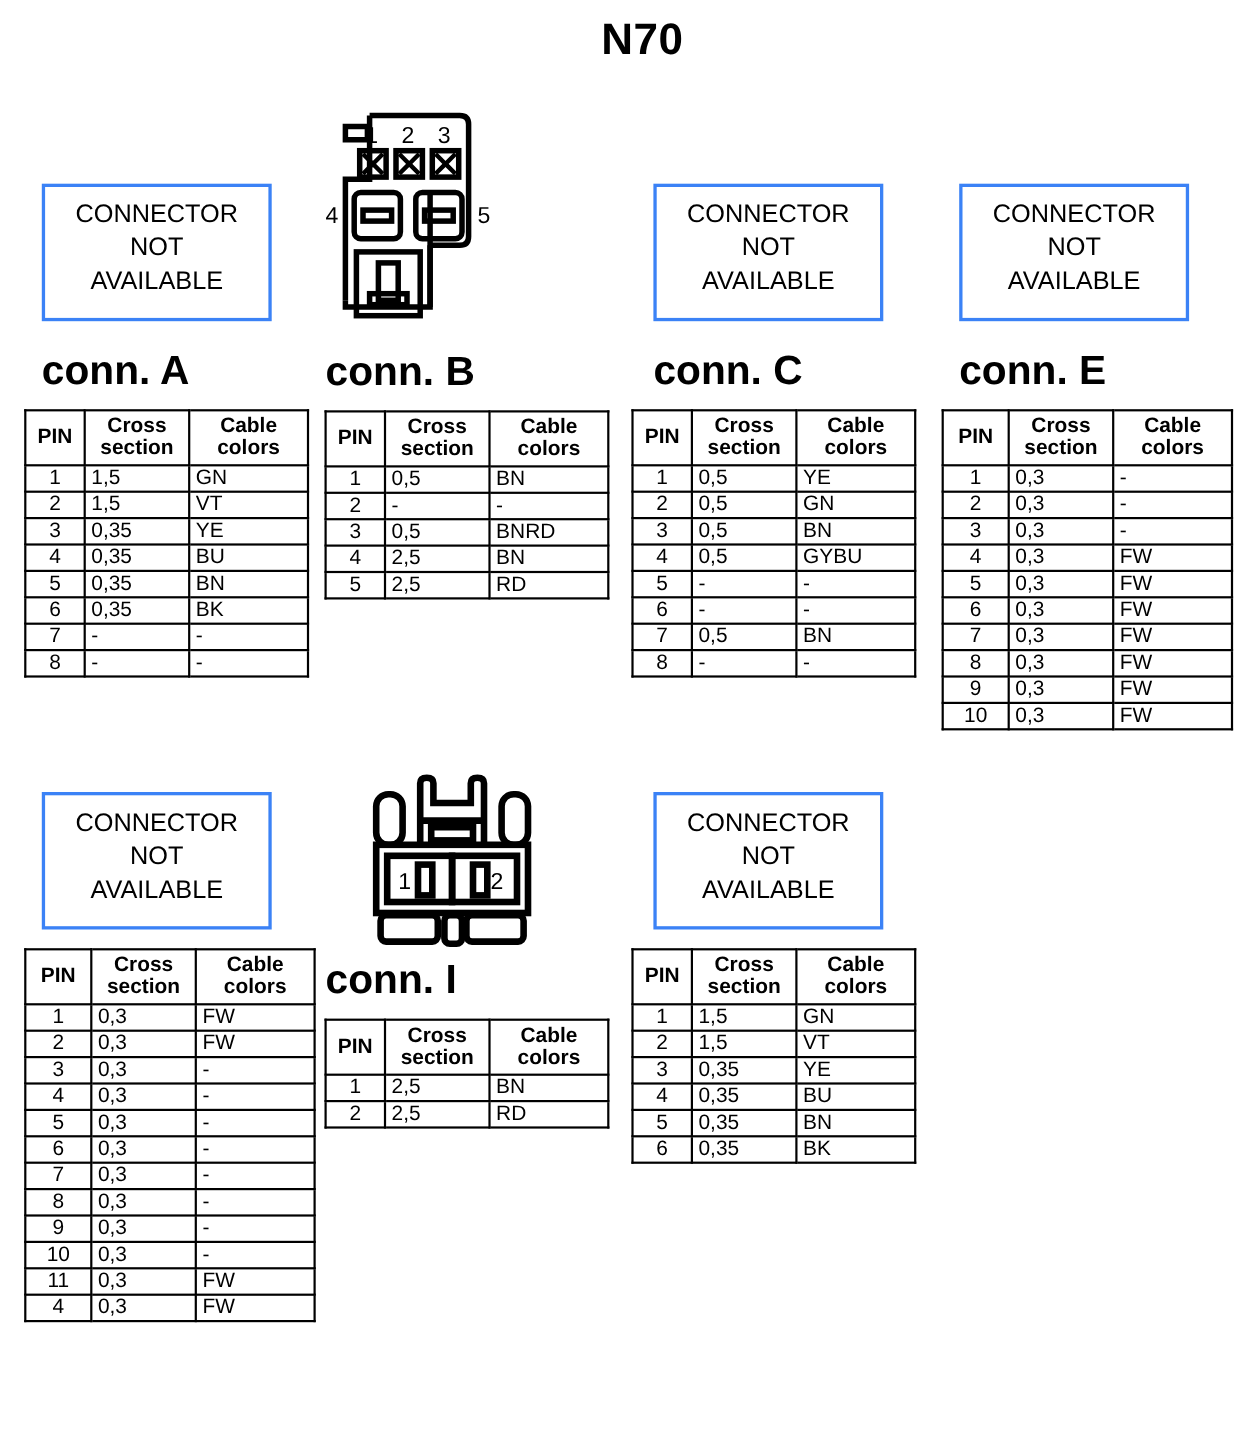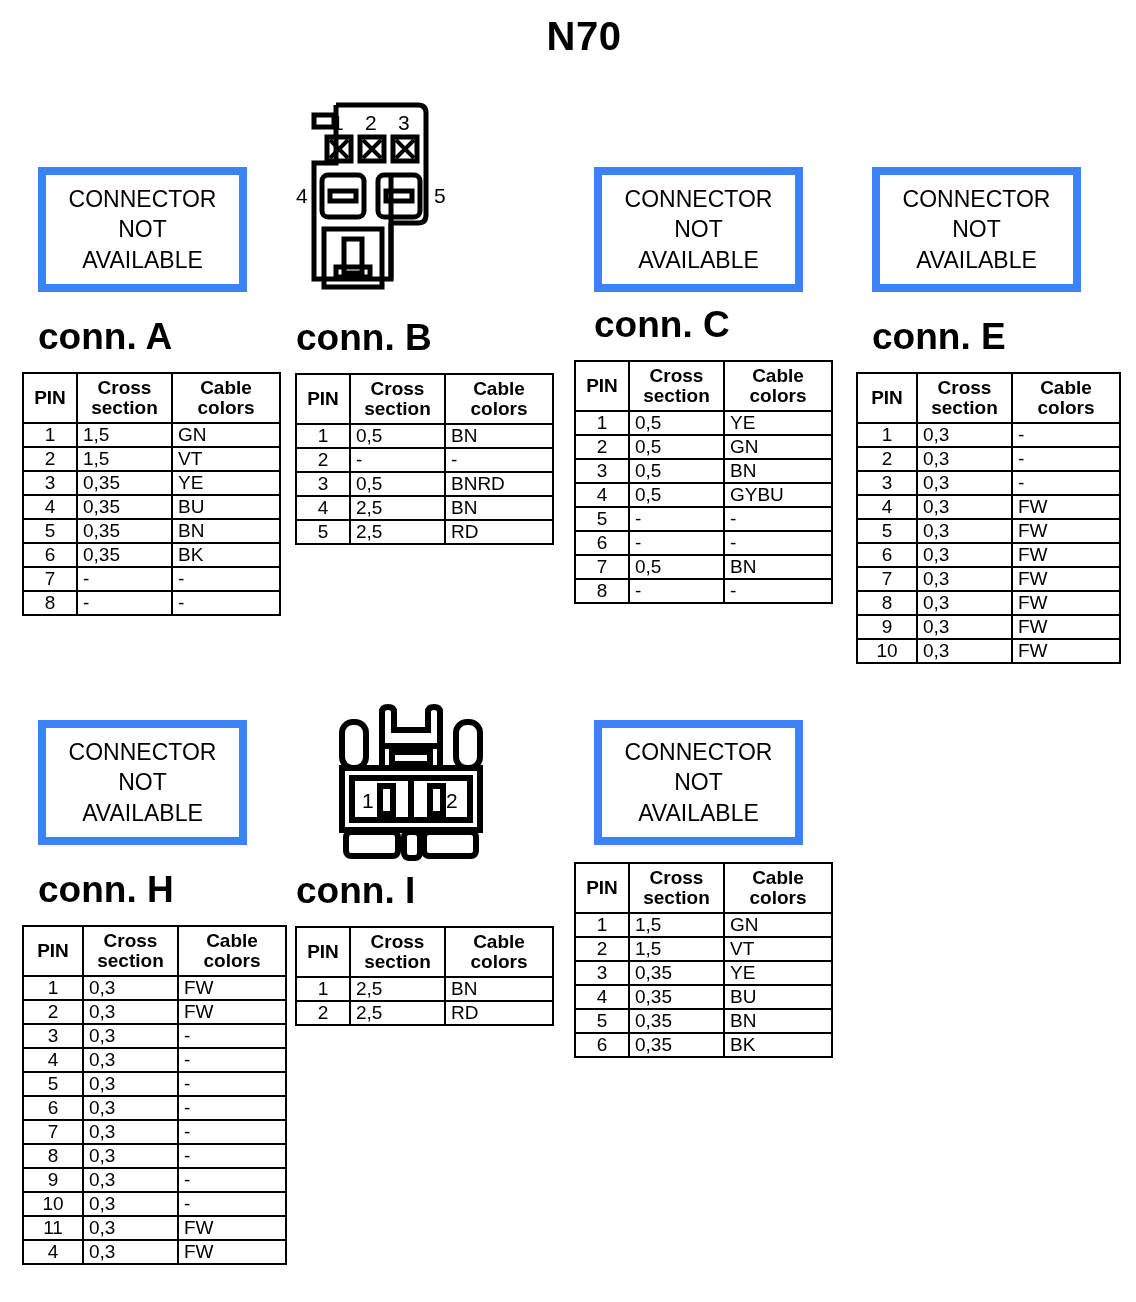--- a/index.html
+++ b/index.html
@@ -27,21 +27,21 @@
     font-weight: bold;
     letter-spacing: 0.5px;
   }
 
   
   .col-group { position: absolute; }
 
   
   .na-box {
     box-sizing: border-box;
-    border: 8px solid #3b82f6;
+    border: 3px solid #3b82f6;
     text-align: center;
     font-size: 23px;
     line-height: 1.32;
     padding: 9px 6px 10px 6px;
     background: #fff;
   }
   .na-box .na-line { display: block; white-space: nowrap; }
 
   
   .conn-caption {
@@ -251,21 +251,21 @@
       </tbody>
   </table>
 </div>
 
 <div class="col-group" style="left:594px; top:167px;">
   <div class="na-box" style="width:209px; height:125px;">
     <span class="na-line">CONNECTOR</span>
     <span class="na-line">NOT</span>
     <span class="na-line">AVAILABLE</span>
   </div>
-  <div class="conn-caption" style="margin-top:14px;">conn. C</div>
+  <div class="conn-caption" style="margin-top:26px;">conn. C</div>
   <table class="pintable" style="margin-top:17px; margin-left:-20px;">
     <thead>
       <tr>
         <th class="w-pin">PIN</th>
         <th class="w-cs">
           <span>Cross</span><br>
           <span>section</span>
         </th>
         <th class="w-col">
           <span>Cable</span><br>
@@ -393,21 +393,20 @@
       </tbody>
   </table>
 </div>
 
 <div class="col-group" style="left:38px; top:720px;">
   <div class="na-box" style="width:209px; height:125px;">
     <span class="na-line">CONNECTOR</span>
     <span class="na-line">NOT</span>
     <span class="na-line">AVAILABLE</span>
   </div>
-  <div class="conn-caption" style="margin-top:26px;">conn. H</div>
   <table class="pintable" style="margin-top:17px; margin-left:-16px;">
     <thead>
       <tr>
         <th class="w-pin2">PIN</th>
         <th class="w-cs">
           <span>Cross</span><br>
           <span>section</span>
         </th>
         <th class="w-col">
           <span>Cable</span><br>

